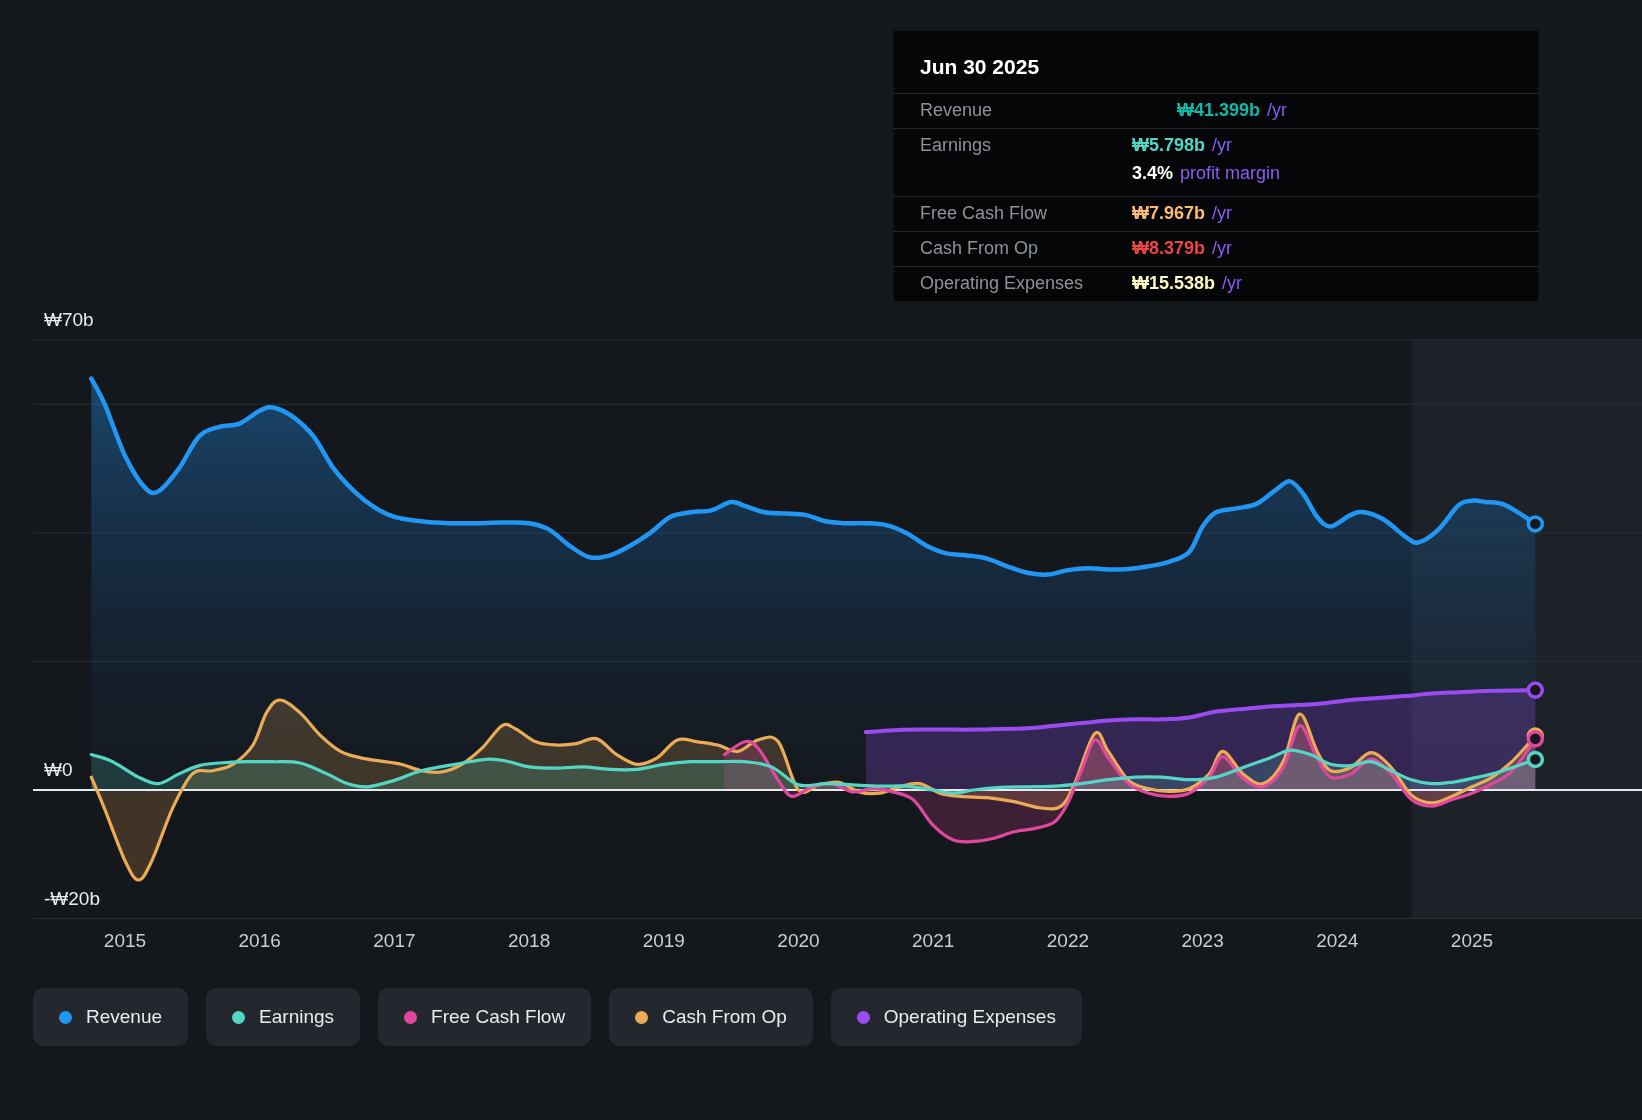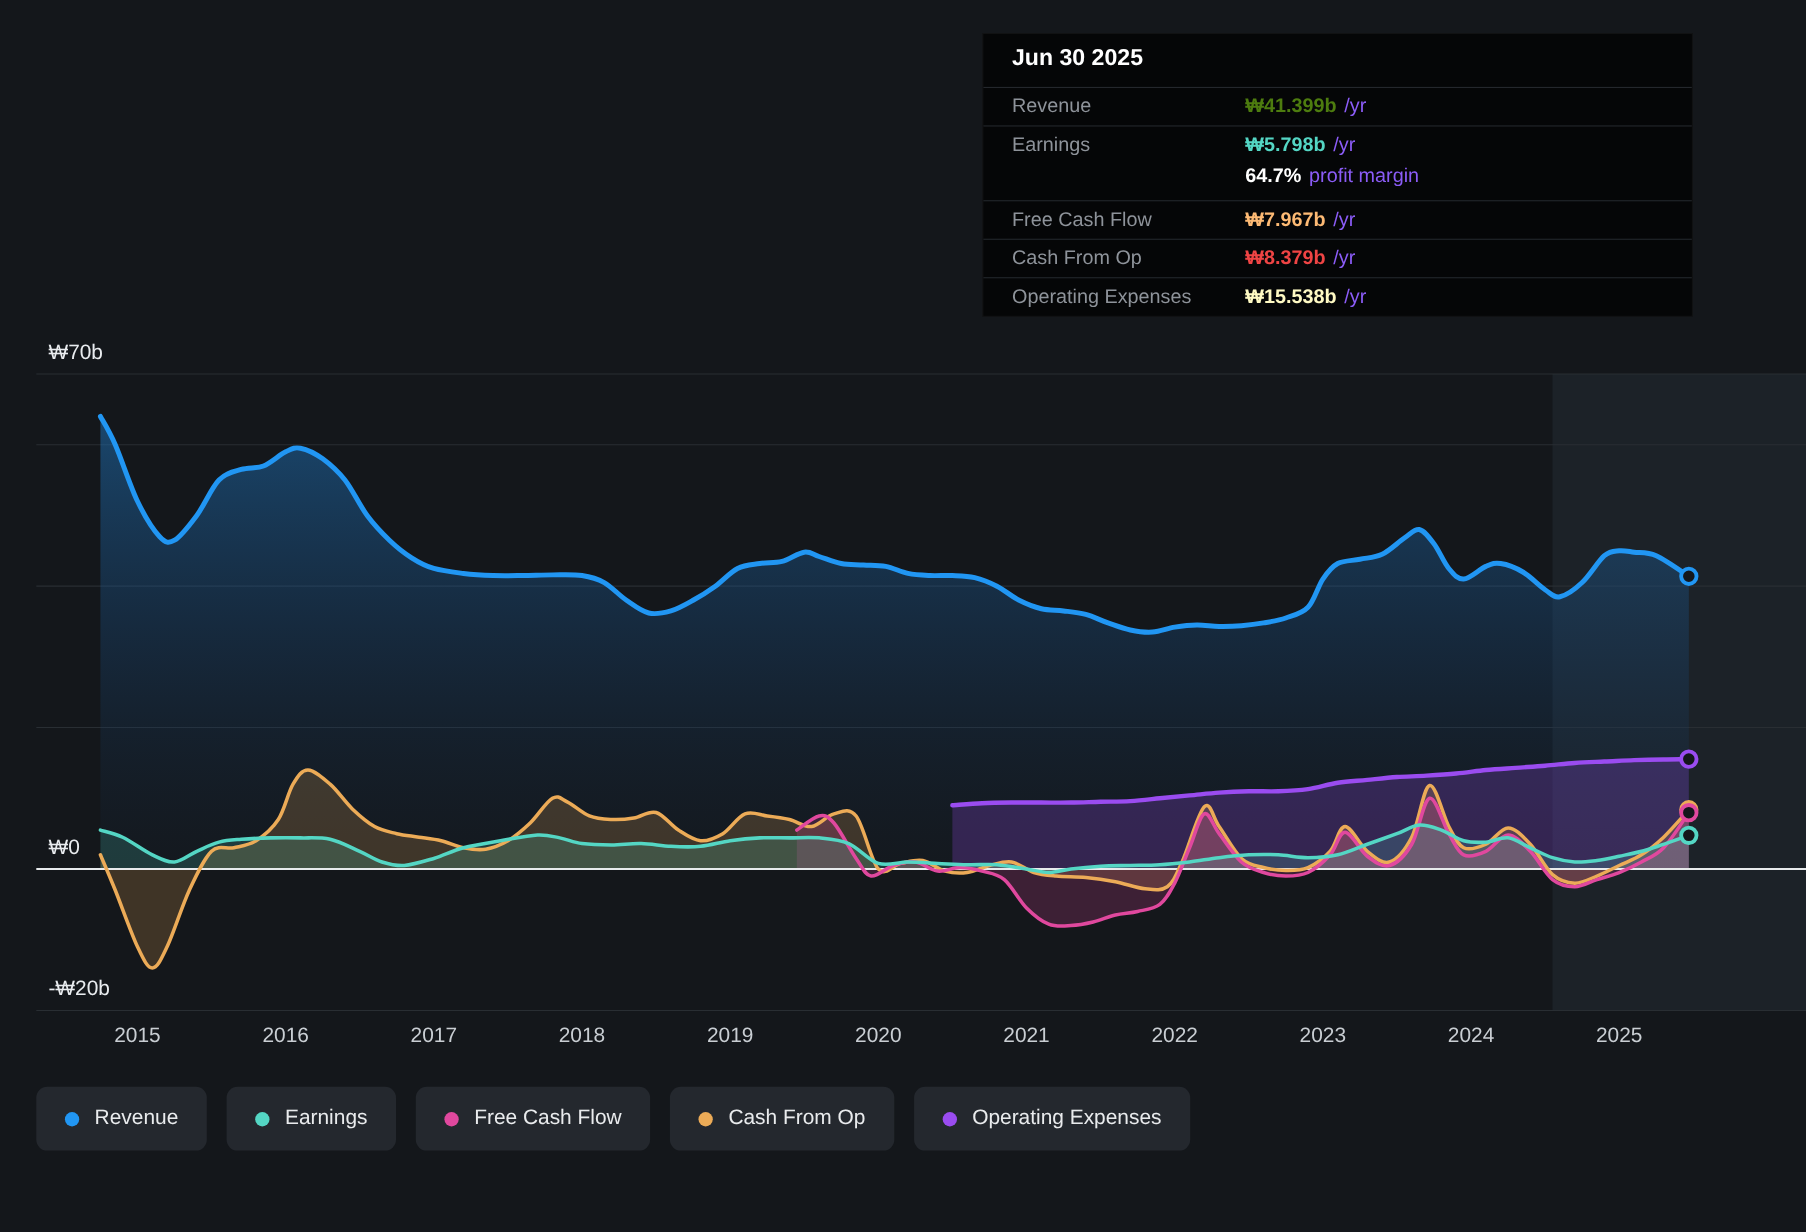--- a/index.html
+++ b/index.html
@@ -3,21 +3,21 @@
 <meta charset="utf-8">
 <style>
   *{box-sizing:border-box;margin:0;padding:0}
   html,body{width:1642px;height:1120px;overflow:hidden}
   body{background:#14171b;font-family:"Liberation Sans",sans-serif;position:relative}
   #chart-svg{position:absolute;left:0;top:0}
   #chart-svg text{font-family:"Liberation Sans",sans-serif}
 
   .tooltip{position:absolute;left:893px;top:30px;width:646px;background:#050607;
            border:1px solid rgba(255,255,255,0.05)}
-  .tt-title{color:#ffffff;font-size:21px;font-weight:700;padding:10px 26px 14px}
+  .tt-title{color:#ffffff;font-size:21px;font-weight:700;padding:24px 26px 14px}
   .tt-row{display:flex;align-items:center;padding:6px 26px 7px;border-top:1px solid #24272c;font-size:18px}
   .tt-row.no-border{border-top:none;padding-top:0;padding-bottom:12px}
   .tt-label{flex:0 0 212px;color:#8e939a}
   .tt-value{font-weight:700}
   .tt-suffix{color:#8b5cf6;margin-left:7px;font-weight:400}
   .white{color:#ffffff}
 
   .legend{position:absolute;left:33px;top:988px;display:flex;gap:18px}
   .legend-item{display:flex;align-items:center;gap:14px;background:#24282e;border-radius:10px;
                padding:0 26px;height:58px;color:#e9ebed;font-size:19px;cursor:pointer;user-select:none}
@@ -70,33 +70,33 @@
     <text x="1202.6" y="947" fill="#c9ced3" text-anchor="middle" font-size="19px">2023</text>
     <text x="1337.3" y="947" fill="#c9ced3" text-anchor="middle" font-size="19px">2024</text>
     <text x="1472.0" y="947" fill="#c9ced3" text-anchor="middle" font-size="19px">2025</text>
   </svg>
 
 <div class="tooltip">
   <div class="tt-title">Jun 30 2025</div>
 
   <div class="tt-row">
     <span class="tt-label">Revenue</span>
-    <span class="tt-value" style="color: #4d7c0f;">₩41.399b</span>
+    <span class="tt-value" style="color: #14b8a6; margin-left: 45px;">₩41.399b</span>
     <span class="tt-suffix">/yr</span>
   </div>
 
   <div class="tt-row">
     <span class="tt-label">Earnings</span>
     <span class="tt-value" style="color: rgb(84, 214, 196);">₩5.798b</span>
     <span class="tt-suffix">/yr</span>
   </div>
 
   <div class="tt-row no-border">
     <span class="tt-label"></span>
-    <span class="tt-value white">64.7%</span>
+    <span class="tt-value white">3.4%</span>
     <span class="tt-suffix">profit margin</span>
   </div>
 
   <div class="tt-row">
     <span class="tt-label">Free Cash Flow</span>
     <span class="tt-value" style="color: #fdba74;">₩7.967b</span>
     <span class="tt-suffix">/yr</span>
   </div>
 
   <div class="tt-row">

